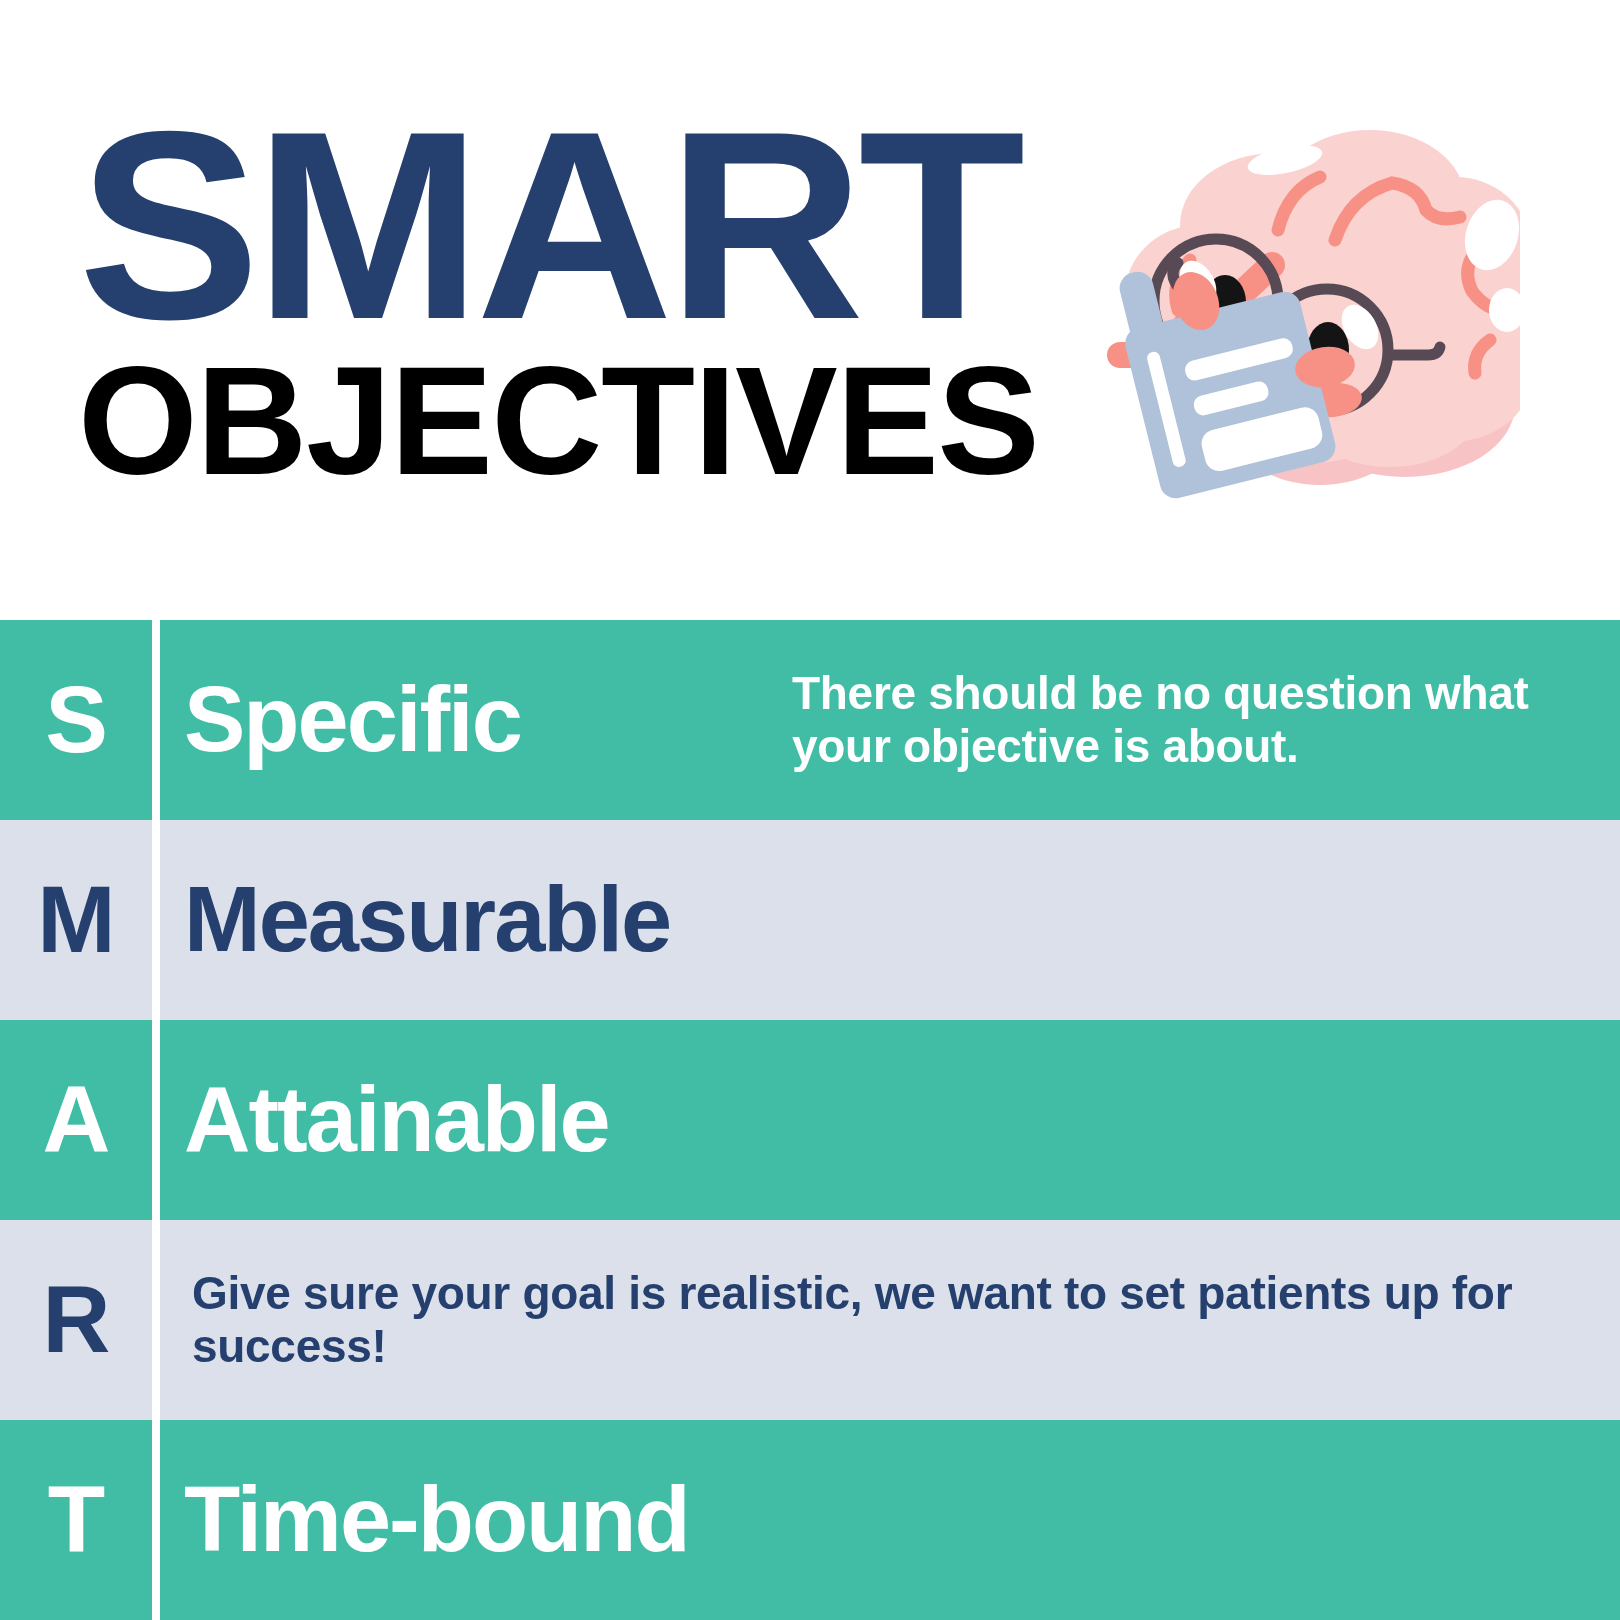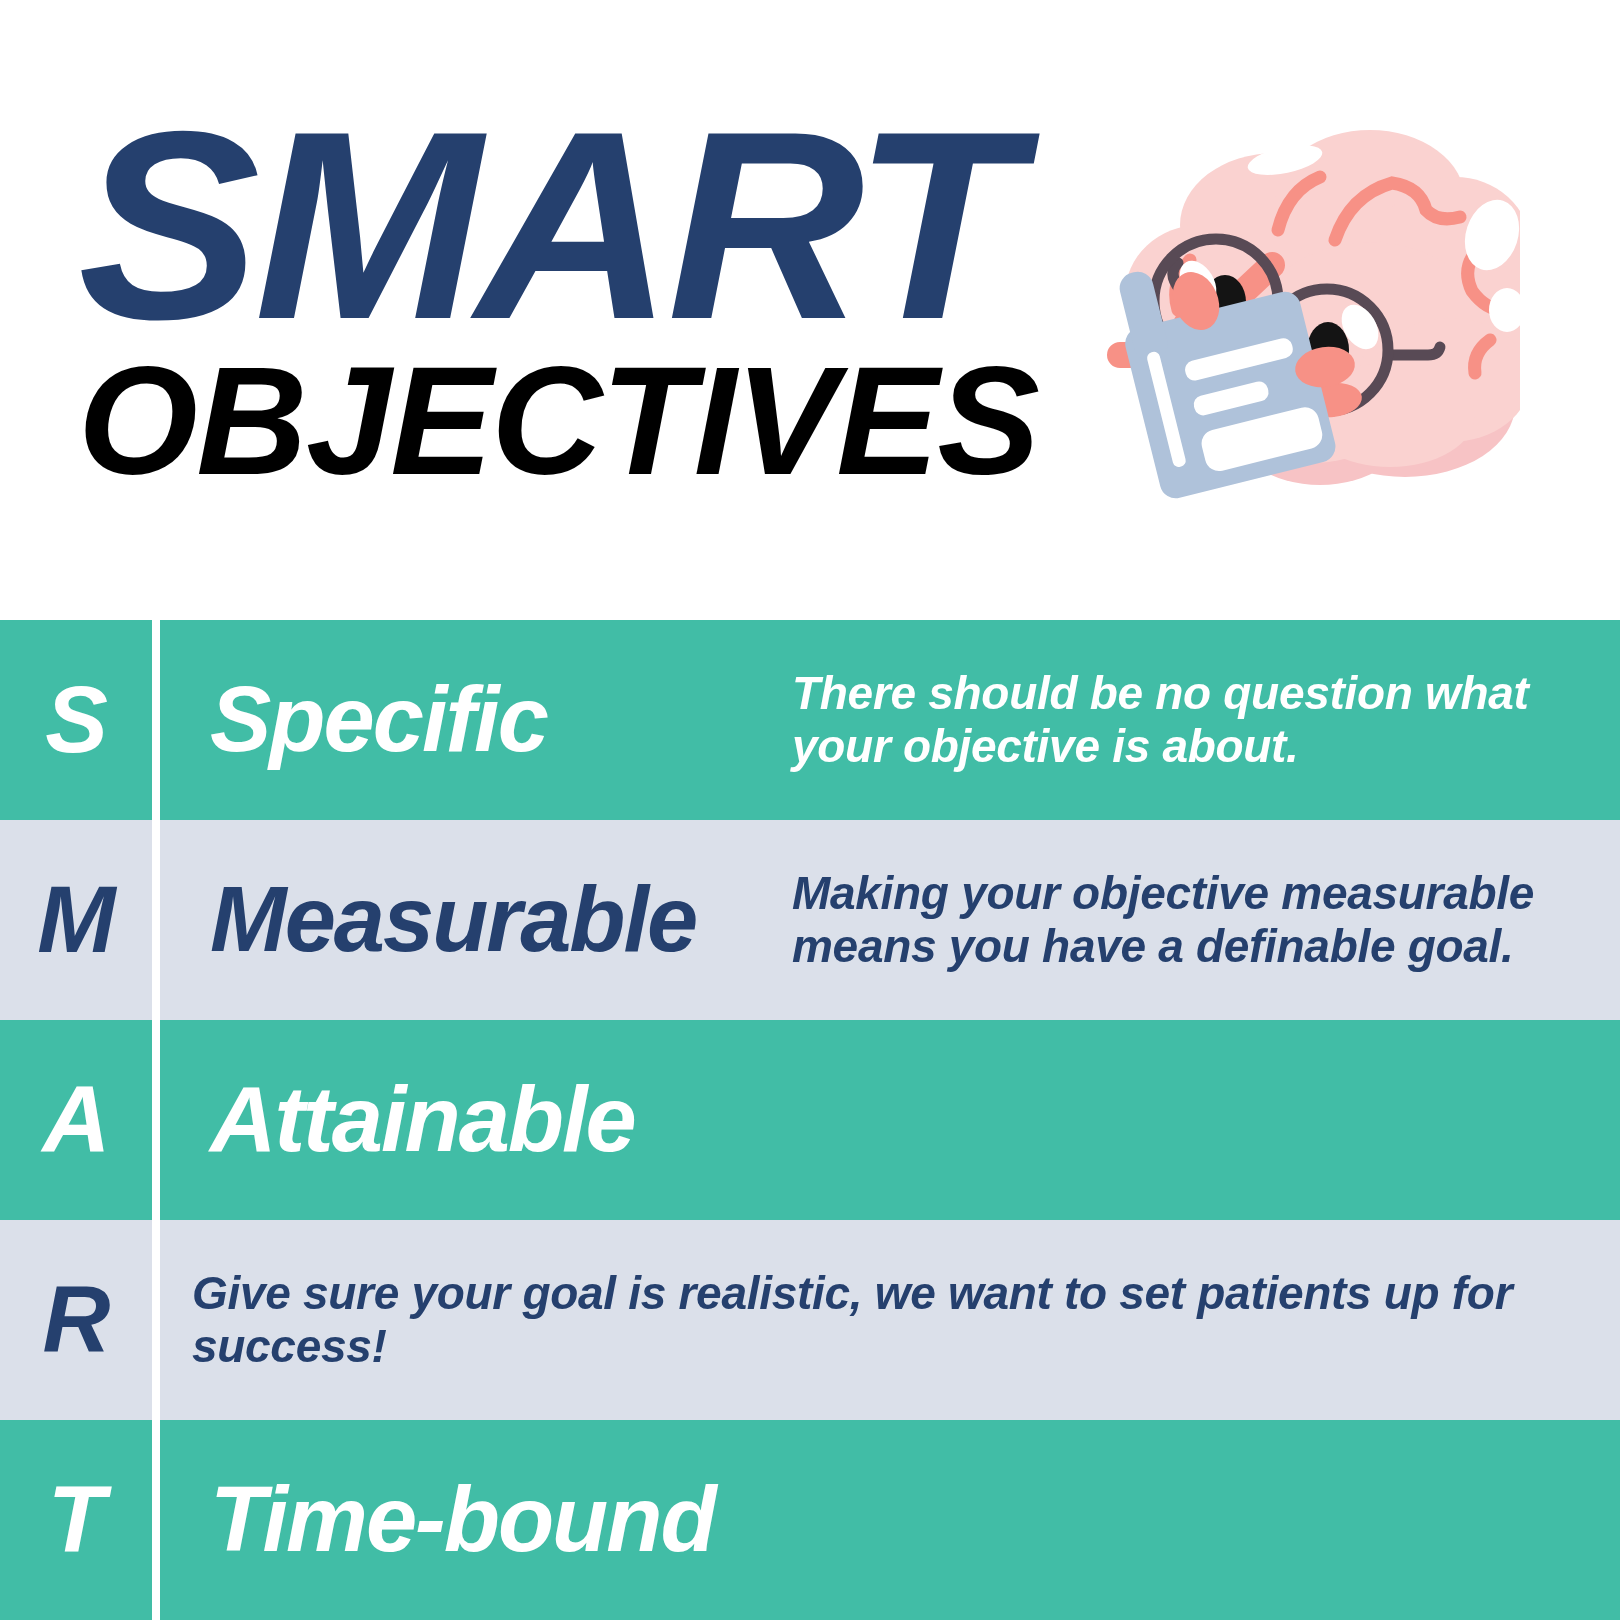--- a/index.html
+++ b/index.html
@@ -12,21 +12,20 @@
     height: 1620px;
     font-family: "Liberation Sans", sans-serif;
     overflow: hidden;
   }
 
   #poster {
     position: relative;
     width: 1620px;
     height: 1160px;
     background: #ffffff;
-    font-style: italic;
   }
 
   
   .header {
     position: absolute;
     left: 0; top: 0;
     width: 1620px;
     height: 620px;
   }
 
@@ -105,21 +104,21 @@
   .row .divider {
     flex: 0 0 8px;
     width: 8px;
     height: 200px;
     background: #ffffff;
   }
 
   .row .word {
     flex: 0 0 600px;
     width: 600px;
-    padding-left: 50px;
+    padding-left: 24px;
     box-sizing: border-box;
     font-weight: bold;
     font-size: 92px;
     line-height: 1.02;
     letter-spacing: -2px;
     white-space: nowrap;
   }
 
   .row .desc {
     flex: 1 1 auto;
@@ -254,21 +253,20 @@
       <div class="letter">S</div>
       <div class="divider"></div>
       <div class="word">Specific</div>
       <div class="desc">There should be no question what your objective is about.</div>
     </div>
 
     <div class="row gray">
       <div class="letter">M</div>
       <div class="divider"></div>
       <div class="word">Measurable</div>
-      <div class="desc">Making your objective measurable means you have a definable goal.</div>
     </div>
 
     <div class="row teal">
       <div class="letter">A</div>
       <div class="divider"></div>
       <div class="word">Attainable</div>
     </div>
 
     <div class="row gray">
       <div class="letter">R</div>

